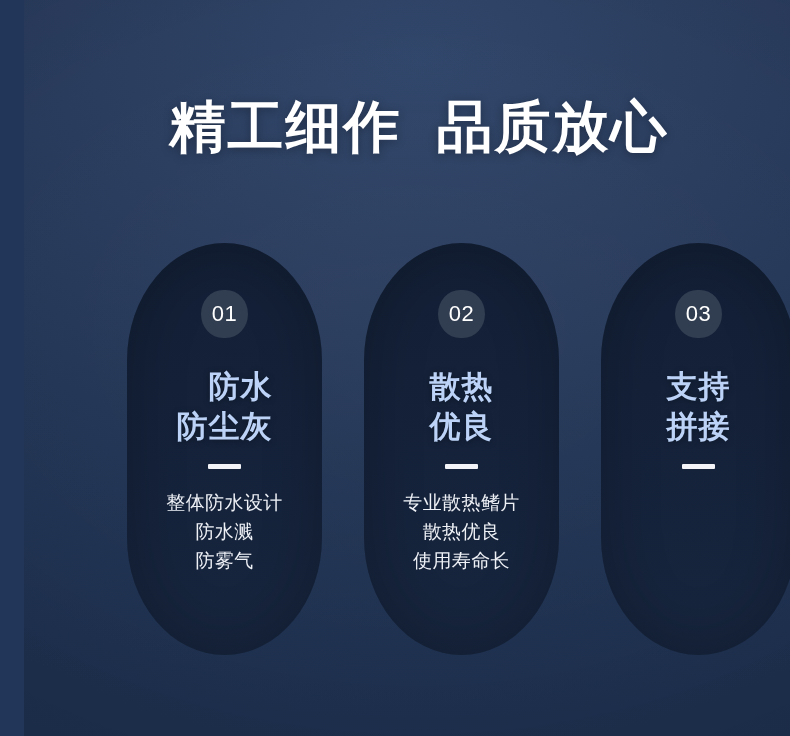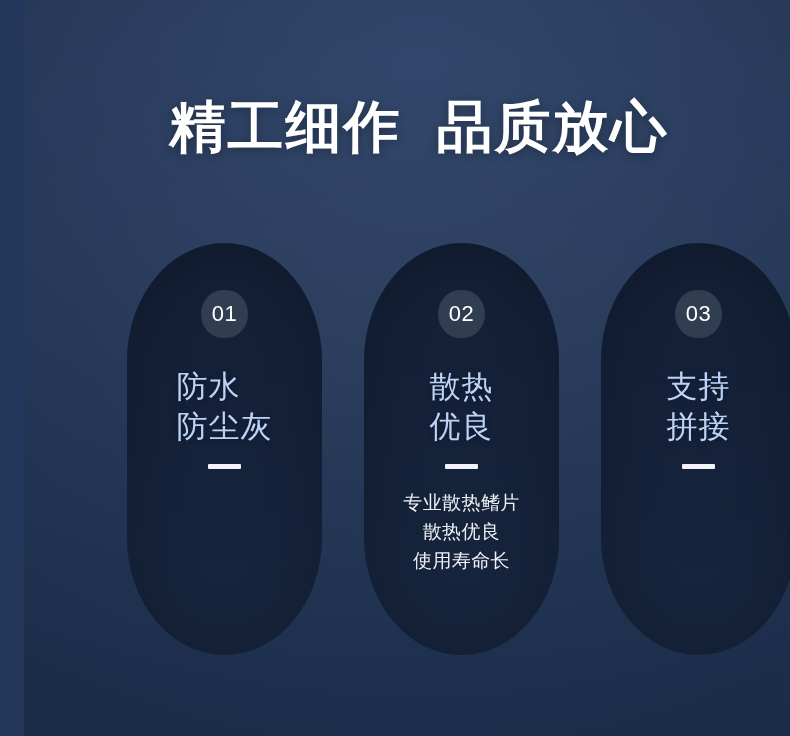--- a/index.html
+++ b/index.html
@@ -90,23 +90,23 @@
     color: #ffffff;
     font-size: 22px;
     font-weight: normal;
     letter-spacing: 0.5px;
   }
 
   .card-title {
     margin-top: 29px;
     color: #bcd3f7;
     font-size: 31px;
-    font-weight: normal;
+    font-weight: bold;
     line-height: 1.28;
-    text-align: left;
+    text-align: right;
     white-space: pre-line;
     letter-spacing: 1px;
     text-shadow: 0 1px 6px rgba(0,0,0,0.35);
   }
 
   .divider {
     margin-top: 18px;
     width: 33px;
     height: 5px;
     background: #f2f4f8;
@@ -136,20 +136,23 @@
 
   <div class="headline">精工细作  品质放心</div>
 
   <div class="cards">
 
     <div class="card card--1">
       <div class="badge">01</div>
       <div class="card-title">防水
 防尘灰</div>
       <div class="divider"></div>
+      <div class="card-desc">整体防水设计
+防水溅
+防雾气</div>
     </div>
 
     <div class="card card--2">
       <div class="badge">02</div>
       <div class="card-title">散热
 优良</div>
       <div class="divider"></div>
       <div class="card-desc">专业散热鳍片
 散热优良
 使用寿命长</div>

